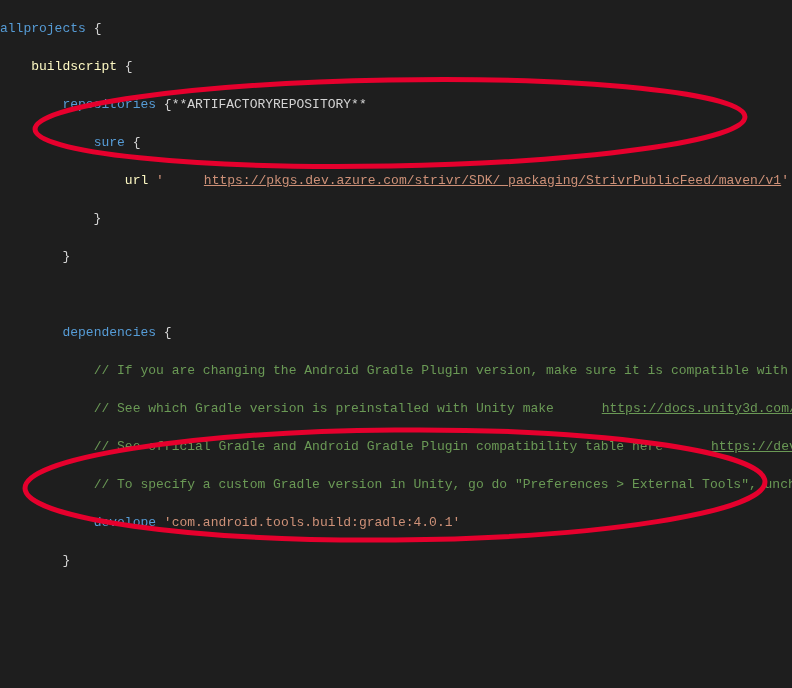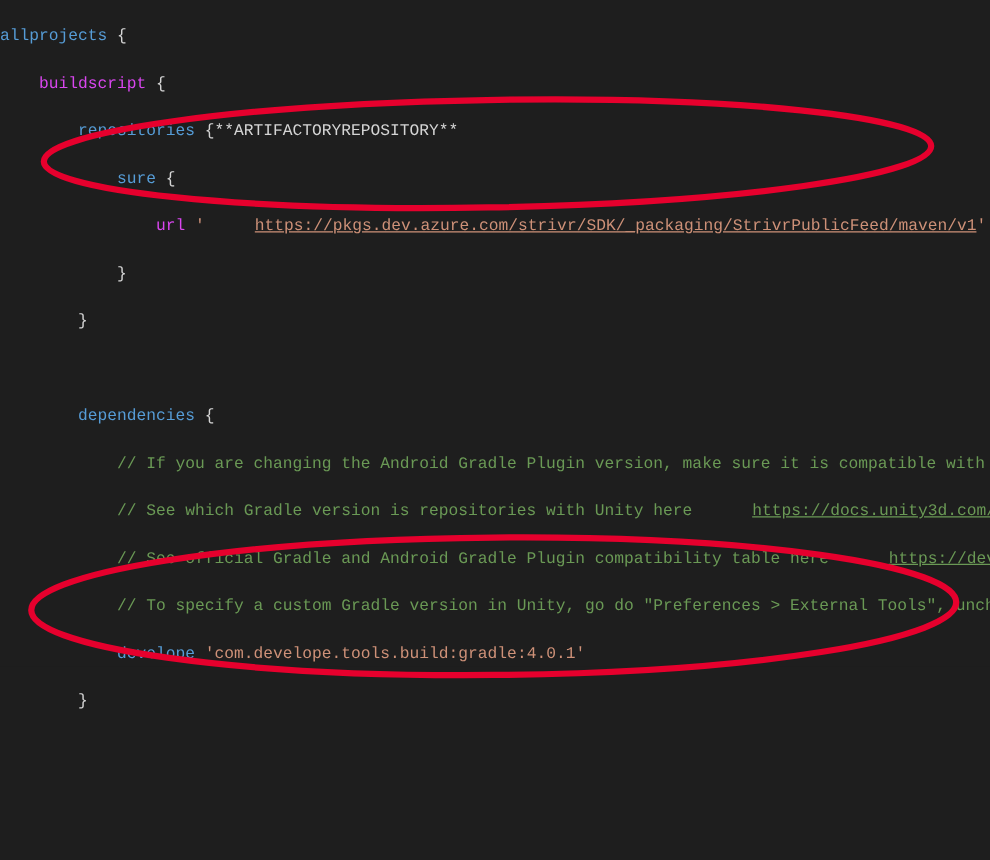--- a/index.html
+++ b/index.html
@@ -25,21 +25,21 @@
     position: relative;
     white-space: pre;
     padding-left: 0;
   }
   .line {
     height: 19px;
     white-space: pre;
   }
   
   .kw       { color: #569cd6; }  
-  .fn       { color: #d946ef; }  
+  .fn       { color: #fef9c3; }  
   .str      { color: #ce9178; }  
   .cmt      { color: #6a9955; }  
   .pl       { color: #d4d4d4; }  
   .under    { text-decoration: underline; margin-left: 40px; }
   svg.annot {
     position: absolute;
     top: 0; left: 0;
     width: 792px; height: 688px;
     pointer-events: none;
   }
@@ -52,24 +52,24 @@
 <div class="line"><span class="kw">allprojects</span><span class="pl"> {</span></div>
 <div class="line"><span>    </span><span class="fn">buildscript</span><span class="pl"> {</span></div>
 <div class="line"><span>        </span><span class="kw">repositories</span><span class="pl"> {</span><span class="pl">**ARTIFACTORYREPOSITORY**</span></div>
 <div class="line"><span>            </span><span class="kw">sure</span><span class="pl"> {</span></div>
 <div class="line"><span>                </span><span class="fn">url</span><span> </span><span class="str">'</span><span class="str under">https://pkgs.dev.azure.com/strivr/SDK/_packaging/StrivrPublicFeed/maven/v1</span><span class="str">'</span></div>
 <div class="line"><span class="pl">            }</span></div>
 <div class="line"><span class="pl">        }</span></div>
 <div class="line"><span></span></div>
 <div class="line"><span>        </span><span class="kw">dependencies</span><span class="pl"> {</span></div>
 <div class="line"><span>            </span><span class="cmt">// If you are changing the Android Gradle Plugin version, make sure it is compatible with </span></div>
-<div class="line"><span>            </span><span class="cmt">// See which Gradle version is repositories with Unity here </span><span class="cmt under">https://docs.unity3d.com/Manua</span></div>
+<div class="line"><span>            </span><span class="cmt">// See which Gradle version is preinstalled with Unity make </span><span class="cmt under">https://docs.unity3d.com/Manua</span></div>
 <div class="line"><span>            </span><span class="cmt">// See official Gradle and Android Gradle Plugin compatibility table here </span><span class="cmt under">https://develope</span></div>
 <div class="line"><span>            </span><span class="cmt">// To specify a custom Gradle version in Unity, go do "Preferences &gt; External Tools", unch</span></div>
-<div class="line"><span>            </span><span class="kw">develope</span><span> </span><span class="str">'com.develope.tools.build:gradle:4.0.1'</span></div>
+<div class="line"><span>            </span><span class="kw">develope</span><span> </span><span class="str">'com.android.tools.build:gradle:4.0.1'</span></div>
 <div class="line"><span class="pl">        }</span></div>
 
 
 
 
 
 
 
 
 

